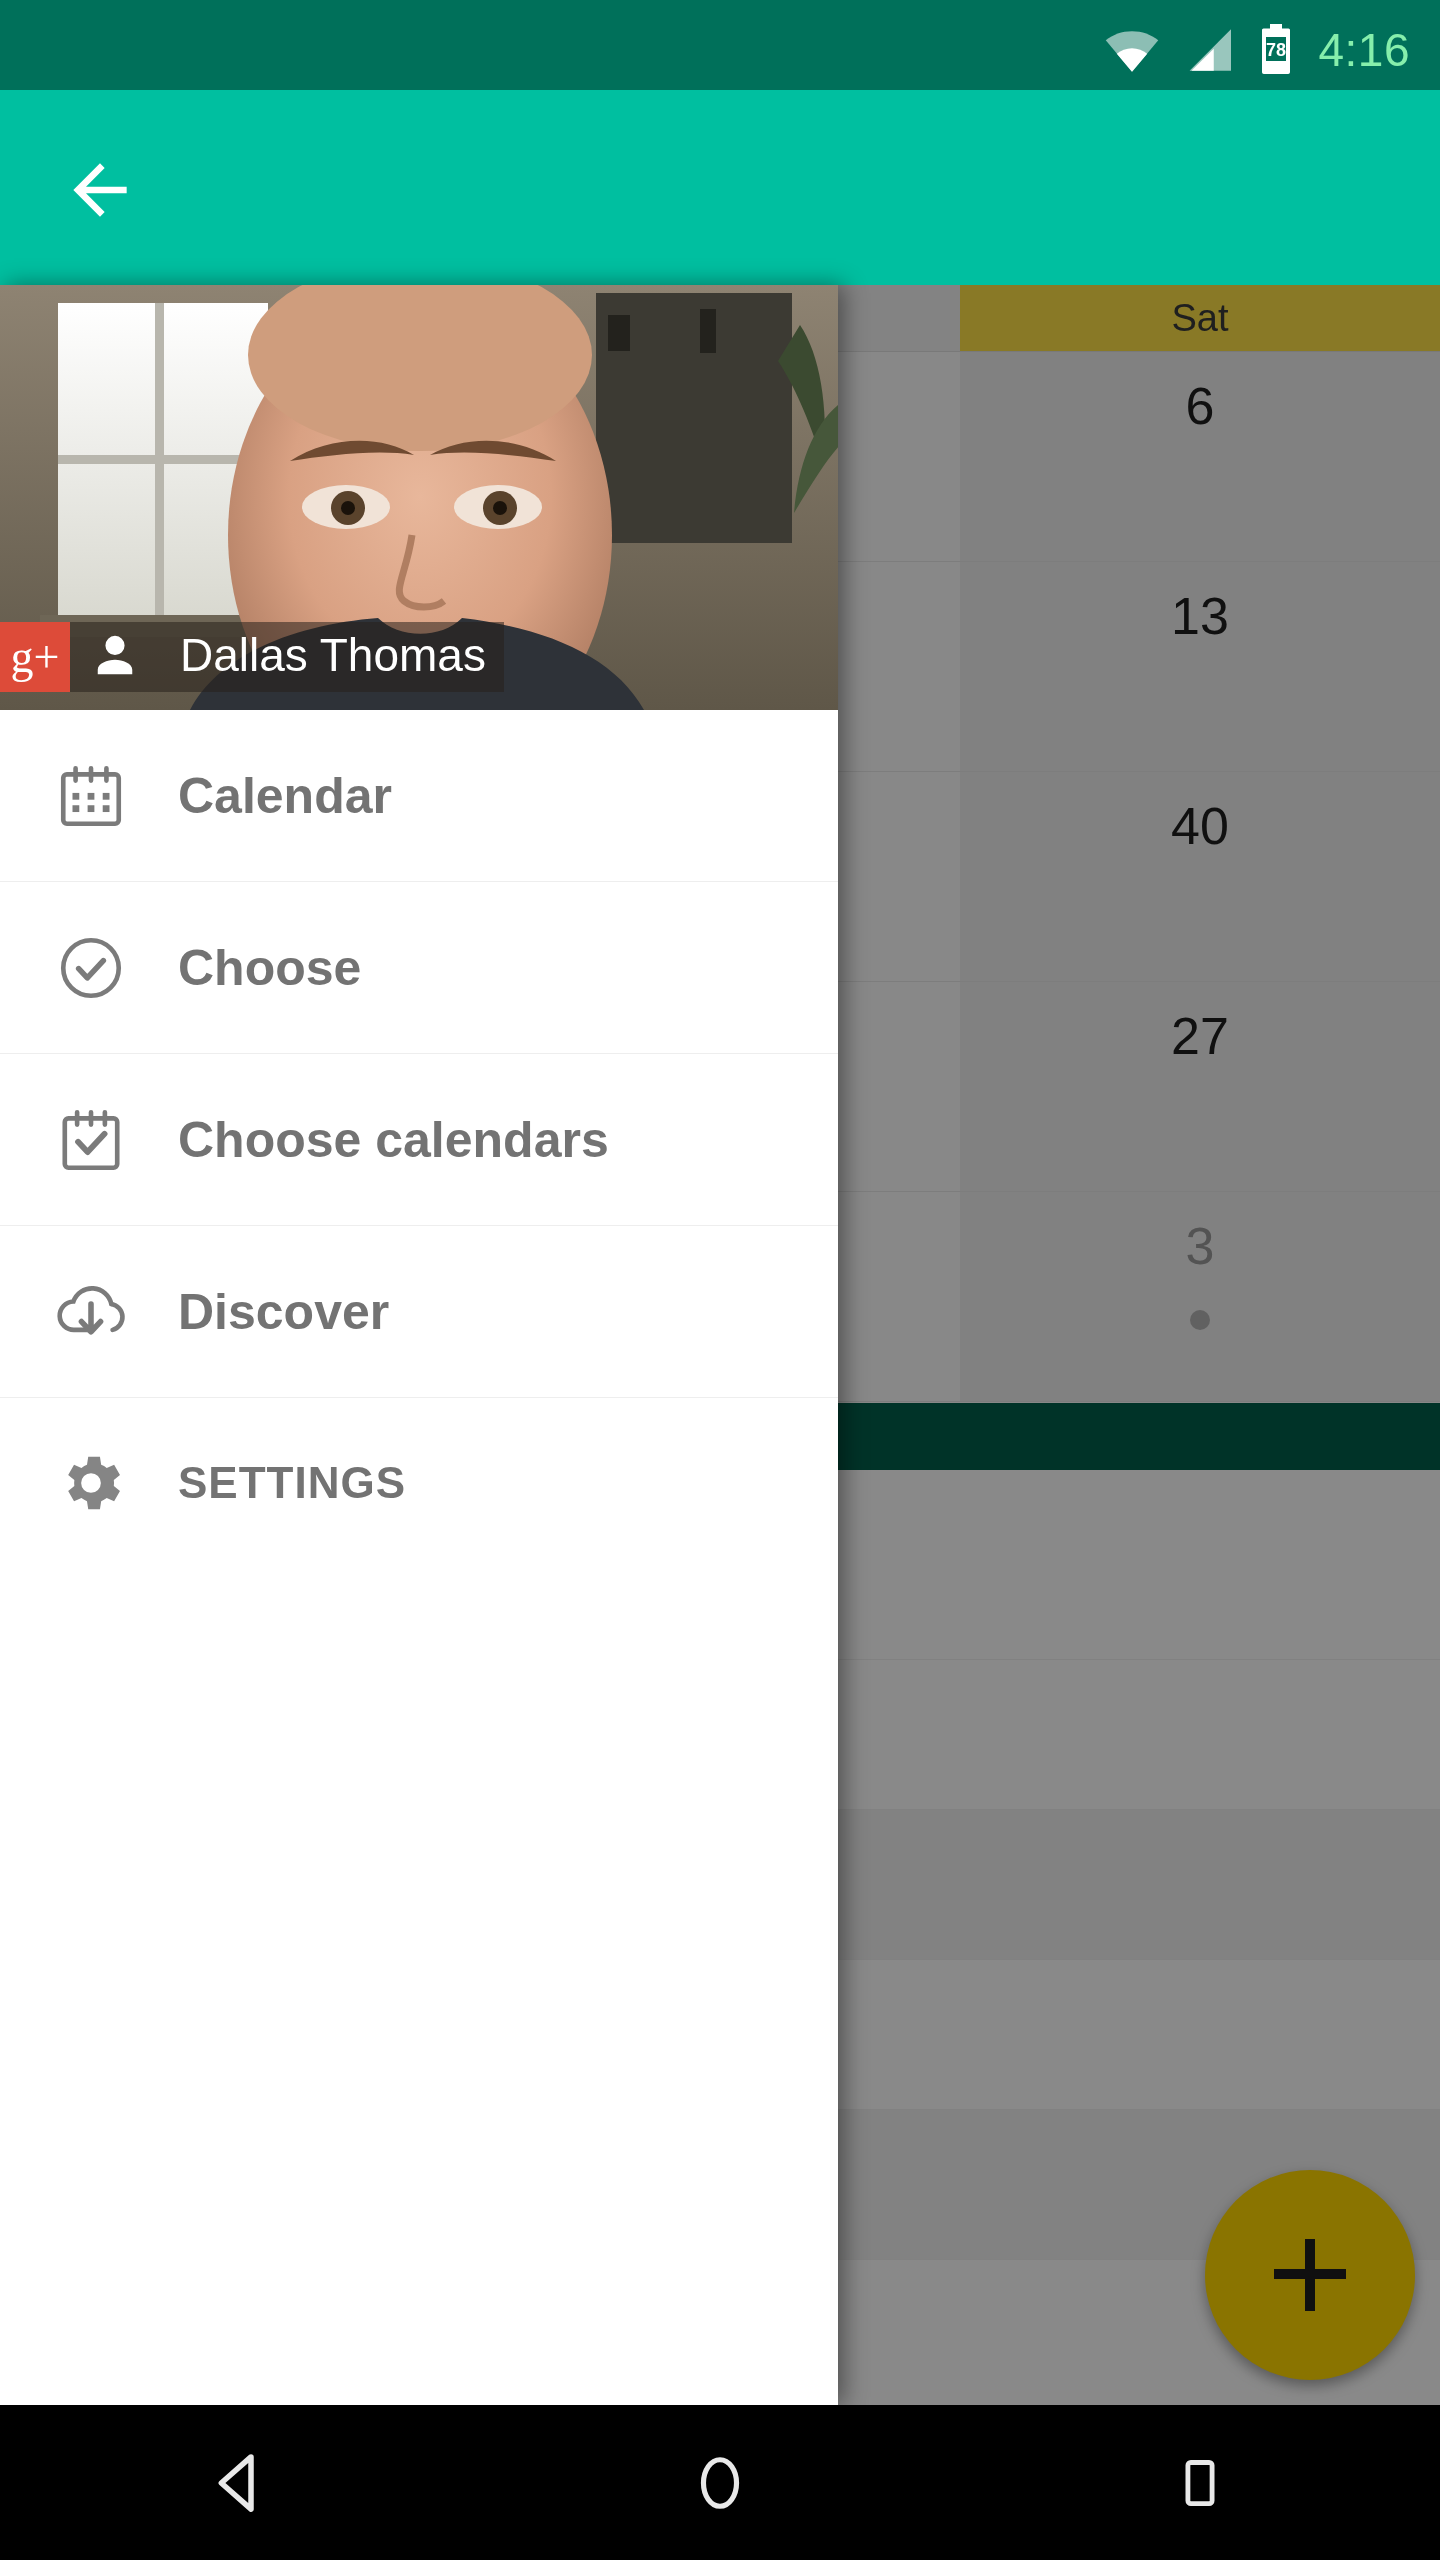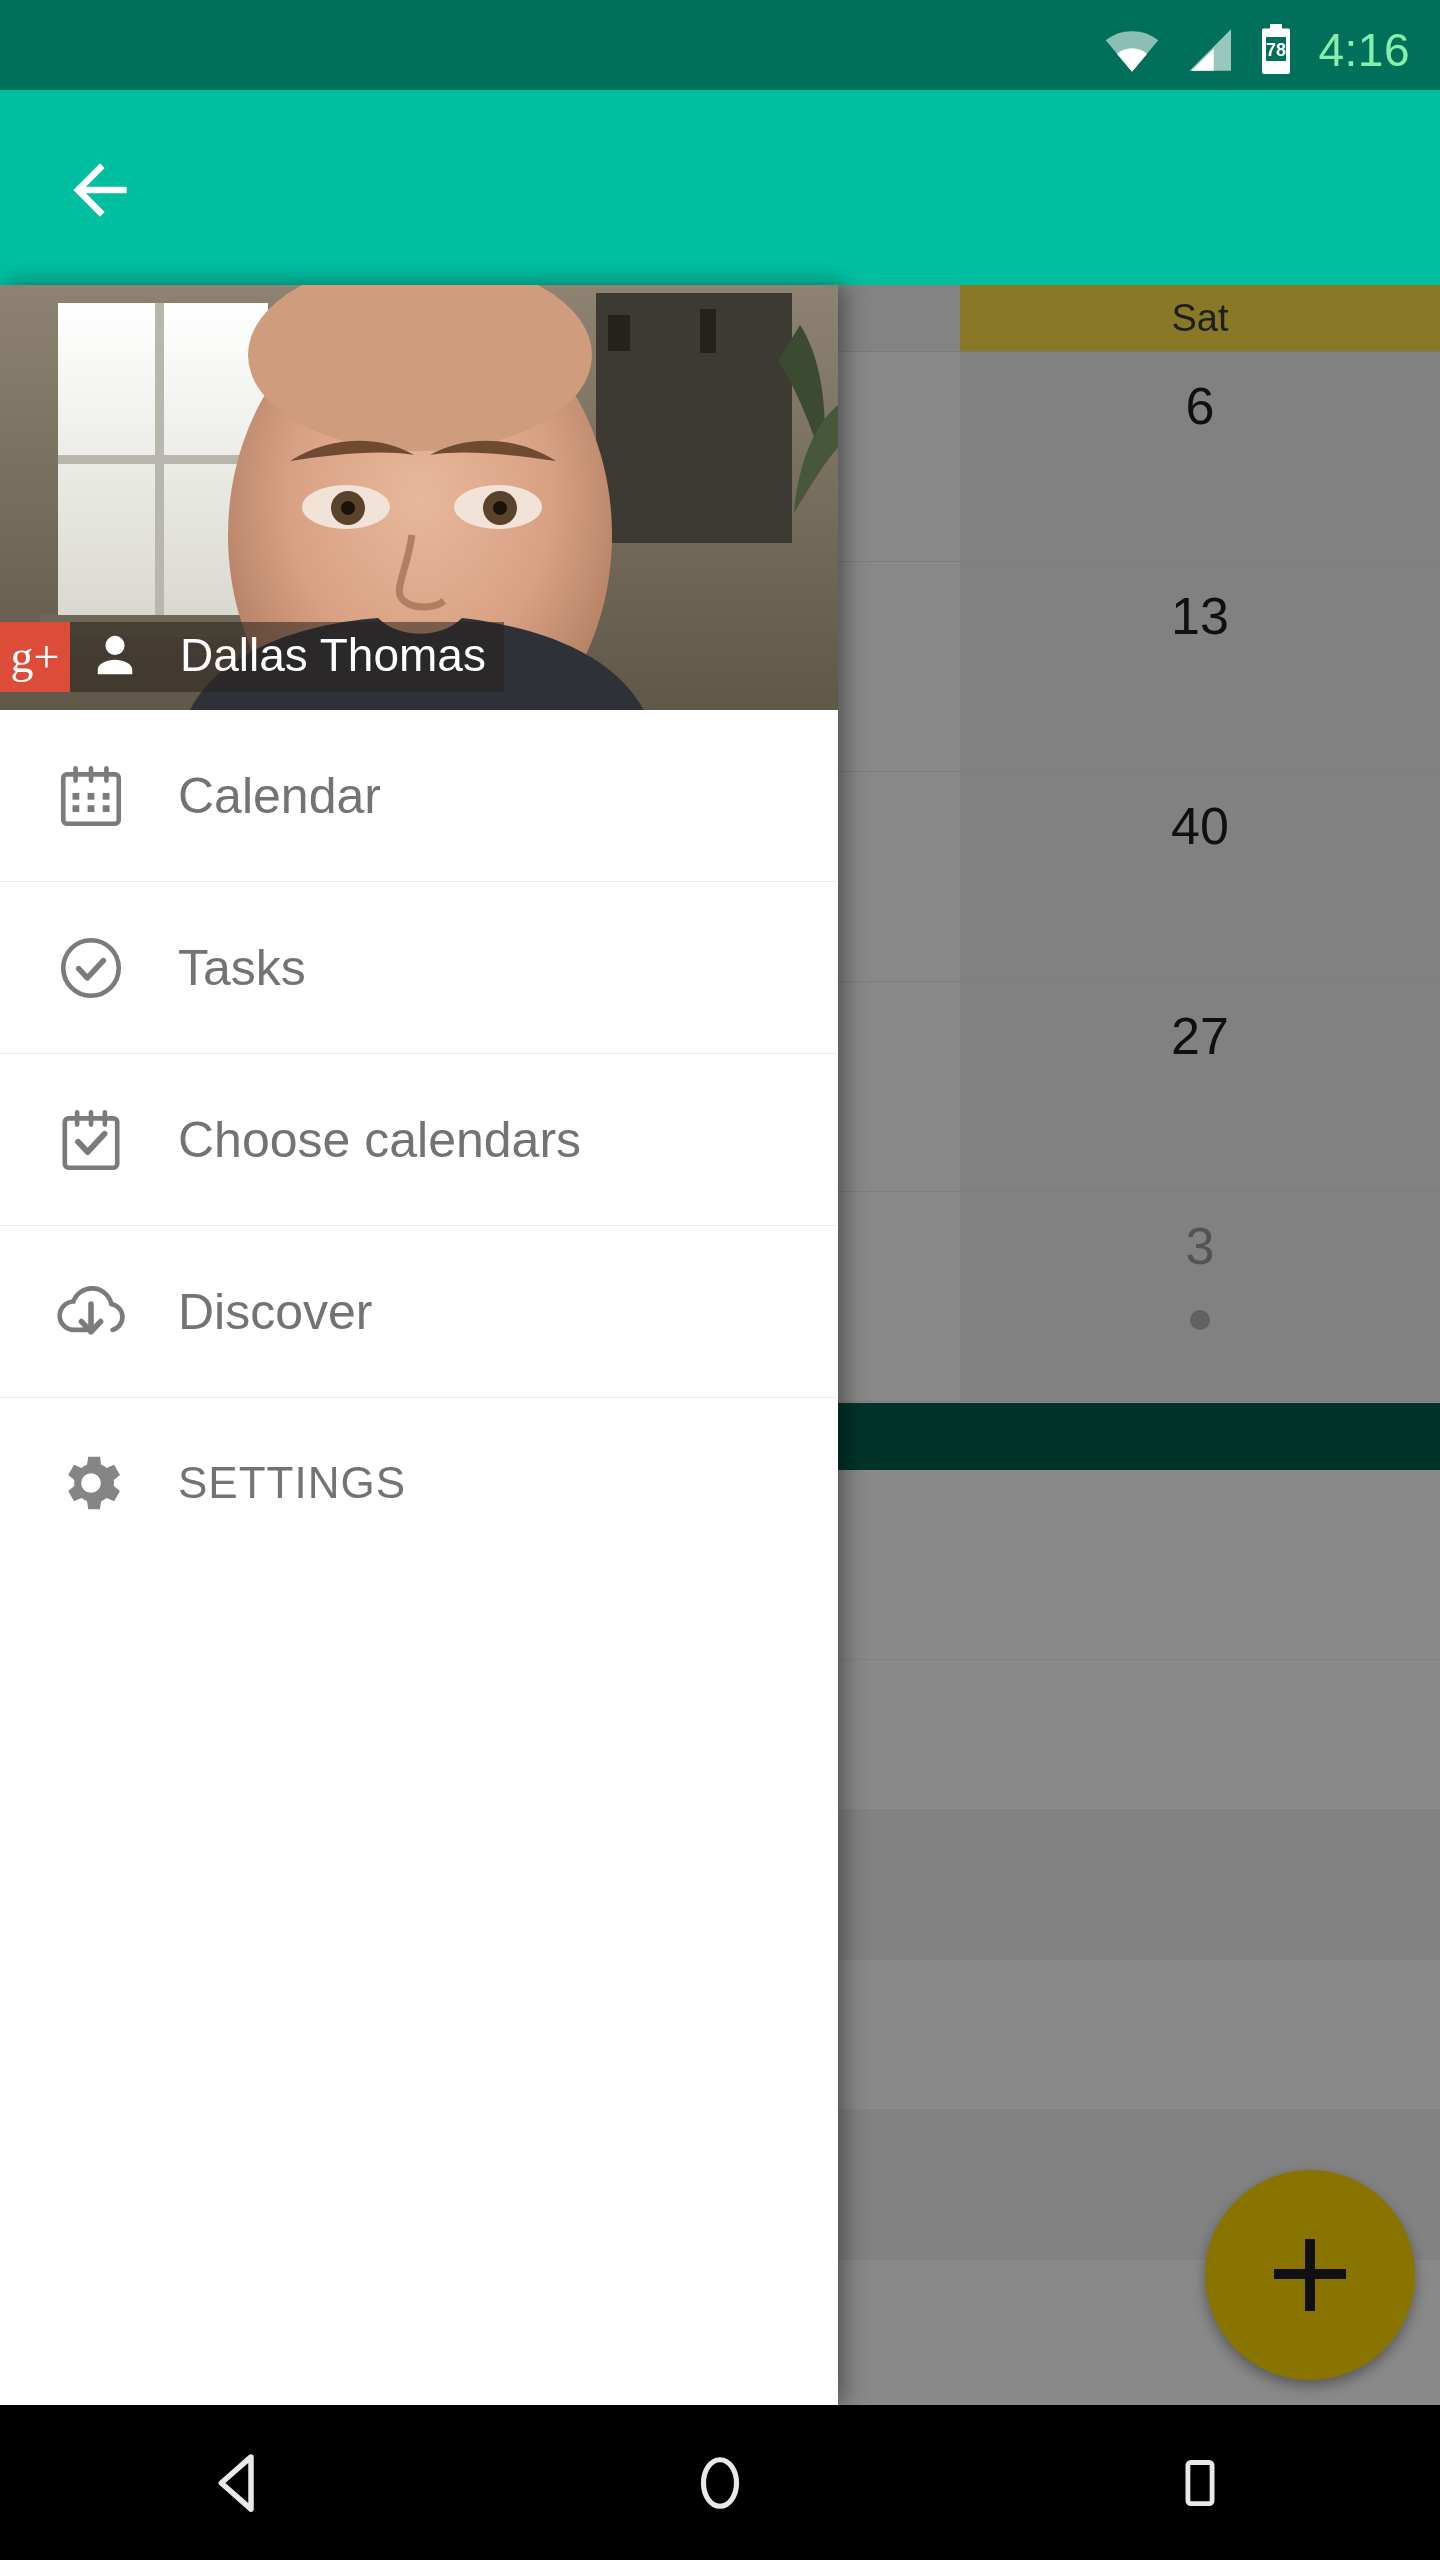--- a/index.html
+++ b/index.html
@@ -97,21 +97,21 @@
     width:70px; height:70px; background:#dd4b39; color:#fff;
     display:flex; align-items:center; justify-content:center;
     font-family:"Liberation Serif", serif; font-size:46px; line-height:1;
   }
   .acct-person { margin:0 6px 0 22px; }
   .acct-name { color:#ffffff; font-size:46px; line-height:1; padding-bottom:4px;margin-left:36px; }
 
   .drawer-list { width:838px; }
   .d-item {
     height:172px; display:flex; align-items:center;
-    border-bottom:1px solid #eeeeee; cursor:pointer; padding-left:48px;
+    border-bottom:1px solid #eeeeee; cursor:pointer; padding-left:48px;font-weight:bold;
   }
   .d-icon { width:86px; display:flex; align-items:center; justify-content:center; }
   .d-label { font-size:50px; color:#737373; margin-left:44px; line-height:1; }
   .d-item.settings { border-bottom:none; height:170px; }
   .d-item.settings .d-label { font-size:44px; letter-spacing:1px; }
 
   
   .navbar {
     position:absolute; left:0; top:2405px; width:1440px; height:155px; background:#000;
     display:flex; align-items:center; justify-content:space-around;
@@ -362,21 +362,21 @@
       <span class="d-label">Calendar</span>
     </div>
 
     <div class="d-item">
       <span class="d-icon">
         <svg width="74" height="74" viewBox="0 0 24 24">
           <circle cx="12" cy="12" r="9" fill="none" stroke="#7b7b7b" stroke-width="1.5"></circle>
           <path d="M8 12.2l2.8 3L16 9.6" fill="none" stroke="#7b7b7b" stroke-width="1.8" stroke-linecap="round" stroke-linejoin="round"></path>
         </svg>
       </span>
-      <span class="d-label">Tasks</span>
+      <span class="d-label">Choose</span>
     </div>
 
     <div class="d-item">
       <span class="d-icon">
         <svg width="74" height="74" viewBox="0 0 24 24">
           <rect x="3.5" y="5" width="17" height="16" rx="1.2" fill="none" stroke="#7b7b7b" stroke-width="1.5"></rect>
           <path d="M7.5 3v4M12 3v4M16.5 3v4" stroke="#7b7b7b" stroke-width="1.5" stroke-linecap="round"></path>
           <path d="M7.8 12.6l3.1 3.3 5.5-5.9" fill="none" stroke="#7b7b7b" stroke-width="1.9" stroke-linecap="round" stroke-linejoin="round"></path>
         </svg>
       </span>

